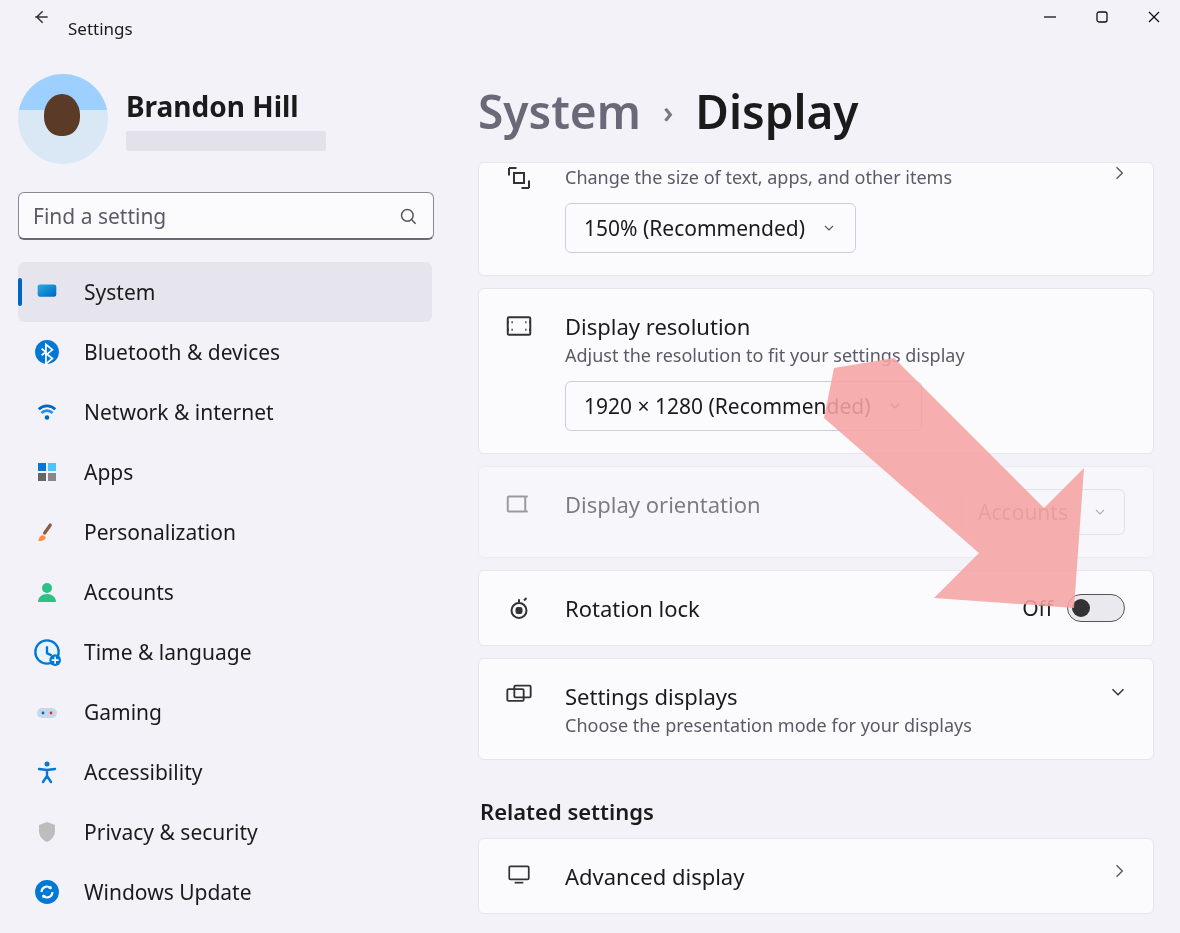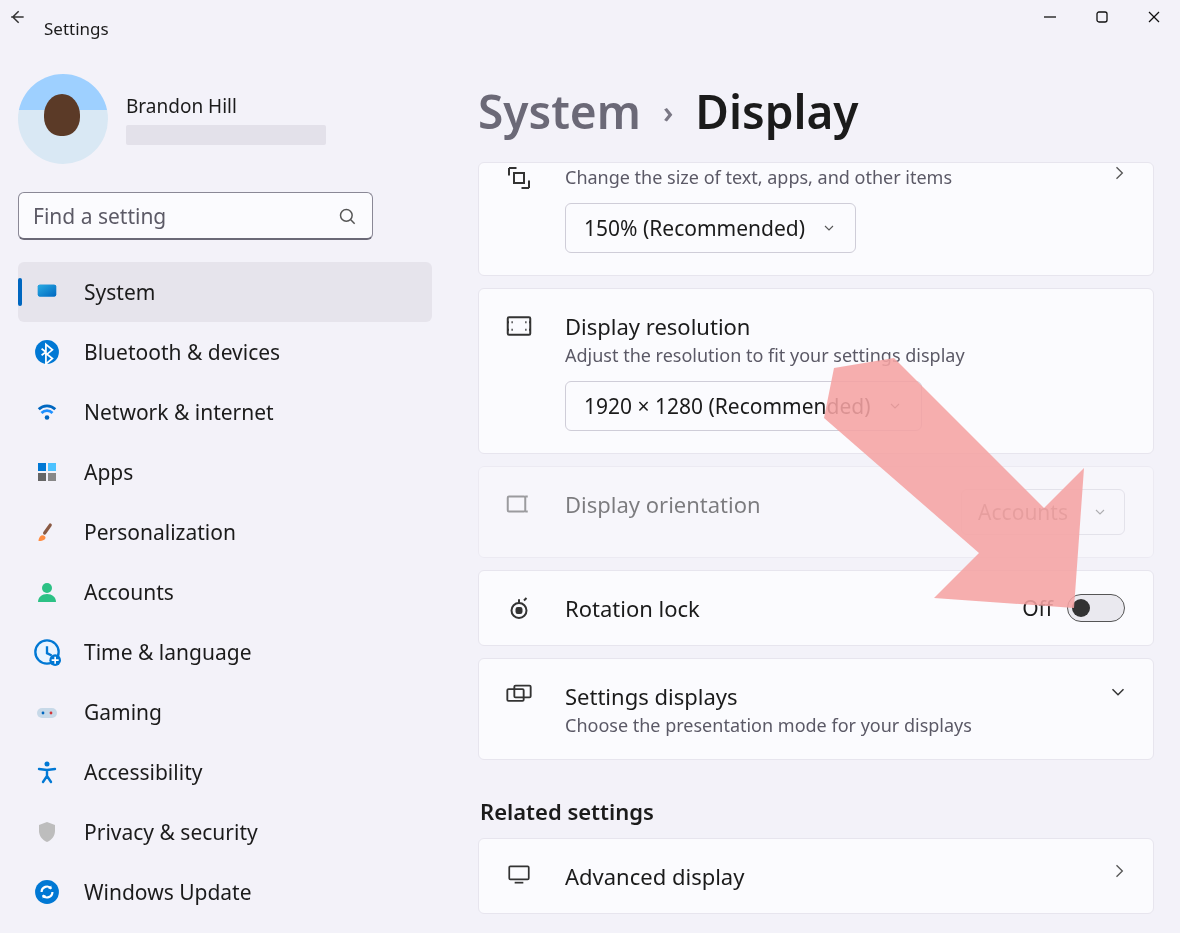--- a/index.html
+++ b/index.html
@@ -1,29 +1,29 @@
 <!DOCTYPE html>
 <html><head>
 <meta charset="utf-8">
 <style>
 html,body{margin:0;padding:0;width:1180px;height:933px;overflow:hidden;font-family:"Segoe UI Variable","Segoe UI",system-ui,sans-serif;background:#f3f2f9;color:#1b1b1b}
 *{box-sizing:border-box}
-.titlebar{display:flex;align-items:center;height:34px;padding-left:0}
+.titlebar{display:flex;align-items:center;height:34px;padding-left:24px}
 .back-btn{width:34px;height:34px;display:flex;align-items:center;justify-content:center;}
 .app-title{font-size:17px;margin-left:10px;margin-top:22px}
 .caption{position:absolute;top:0;right:0;display:flex}
 .cap-btn{width:52px;height:34px;display:flex;align-items:center;justify-content:center}
 .app{display:flex;height:calc(100% - 34px)}
 .sidebar{width:442px;padding:22px 10px 0 18px;display:flex;flex-direction:column}
 .user-row{display:flex;align-items:center;gap:18px;margin:18px 0 28px 0}
 .avatar{width:90px;height:90px;border-radius:50%;background:linear-gradient(180deg,#9ed0ff 0 40%,#d9e8f4 40% 100%);position:relative;overflow:hidden}
 .avatar::after{content:"";position:absolute;left:26px;top:20px;width:36px;height:42px;border-radius:50% 50% 45% 45%;background:#5b3a27}
-.user-name{font-size:19px;font-weight:400}
+.user-name{font-size:28px;font-weight:700}
 .user-sub{margin-top:6px;width:200px;height:20px;background:#e3e1ea;border-radius:2px}
-.search{position:relative;width:355px;height:48px;border:1px solid #8a8896;border-bottom:2px solid #6b6977;border-radius:6px;background:#fbfbfe;display:flex;align-items:center;padding:0 44px 0 14px;font-size:21px;color:#5c5a66;margin-bottom:22px}
+.search{position:relative;width:416px;height:48px;border:1px solid #8a8896;border-bottom:2px solid #6b6977;border-radius:6px;background:#fbfbfe;display:flex;align-items:center;padding:0 44px 0 14px;font-size:21px;color:#5c5a66;margin-bottom:22px}
 .search svg{position:absolute;right:14px;top:14px}
 .nav{display:flex;flex-direction:column;gap:0}
 .nav-item{height:60px;display:flex;align-items:center;gap:22px;padding-left:14px;border-radius:6px;font-size:21px;position:relative}
 .nav-item.active{background:#e6e4ec}
 .nav-item.active::before{content:"";position:absolute;left:0;top:16px;width:4px;height:28px;border-radius:3px;background:#0067c0}
 .nav-ico{width:30px;height:30px;display:flex;align-items:center;justify-content:center}
 .main{flex:1;padding:46px 26px 0 36px;overflow:hidden}
 .crumb{display:flex;align-items:center;gap:22px;font-size:46px;font-weight:600;margin-bottom:20px}
 .crumb-parent{color:#6b6977}
 .crumb-sep{color:#7a7885;font-size:30px}

